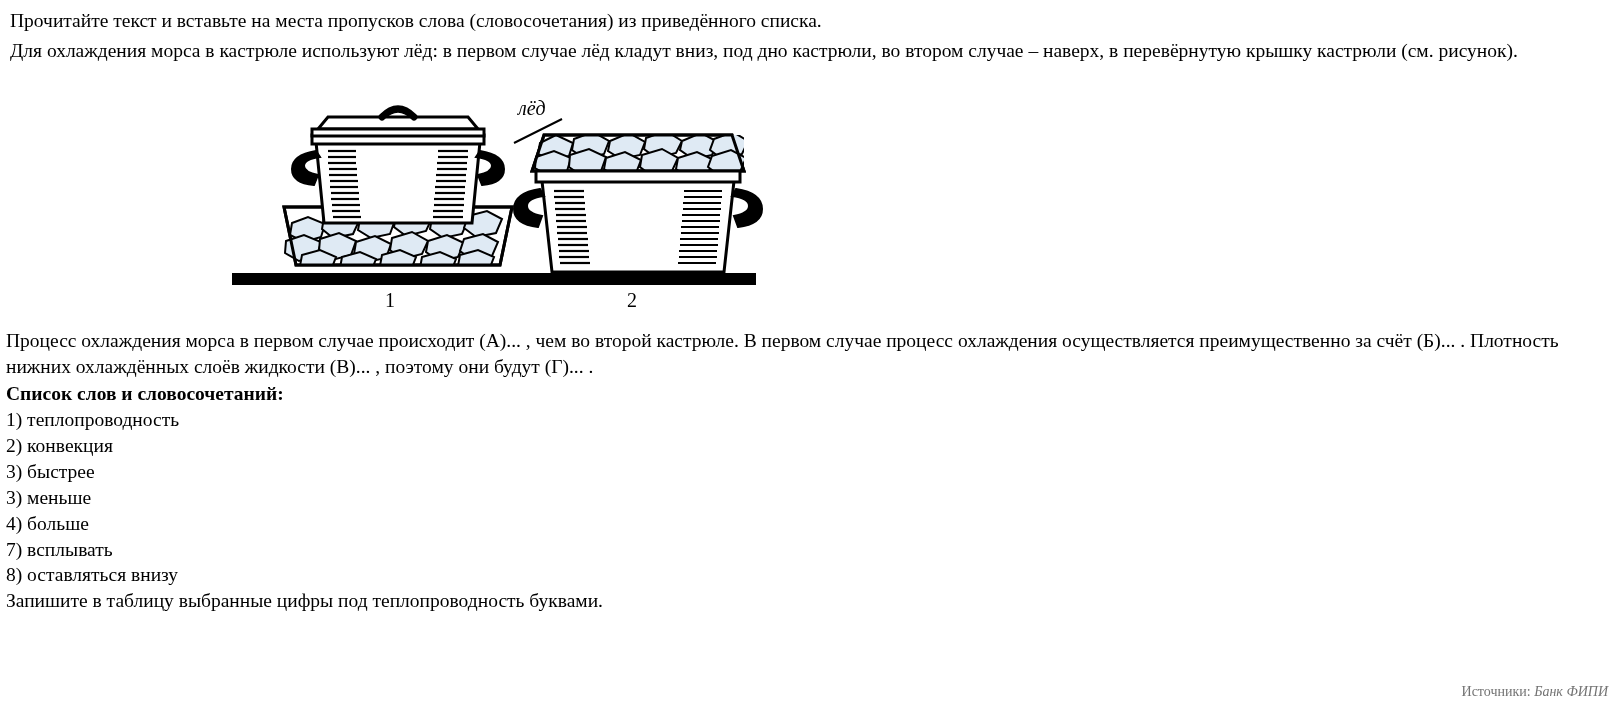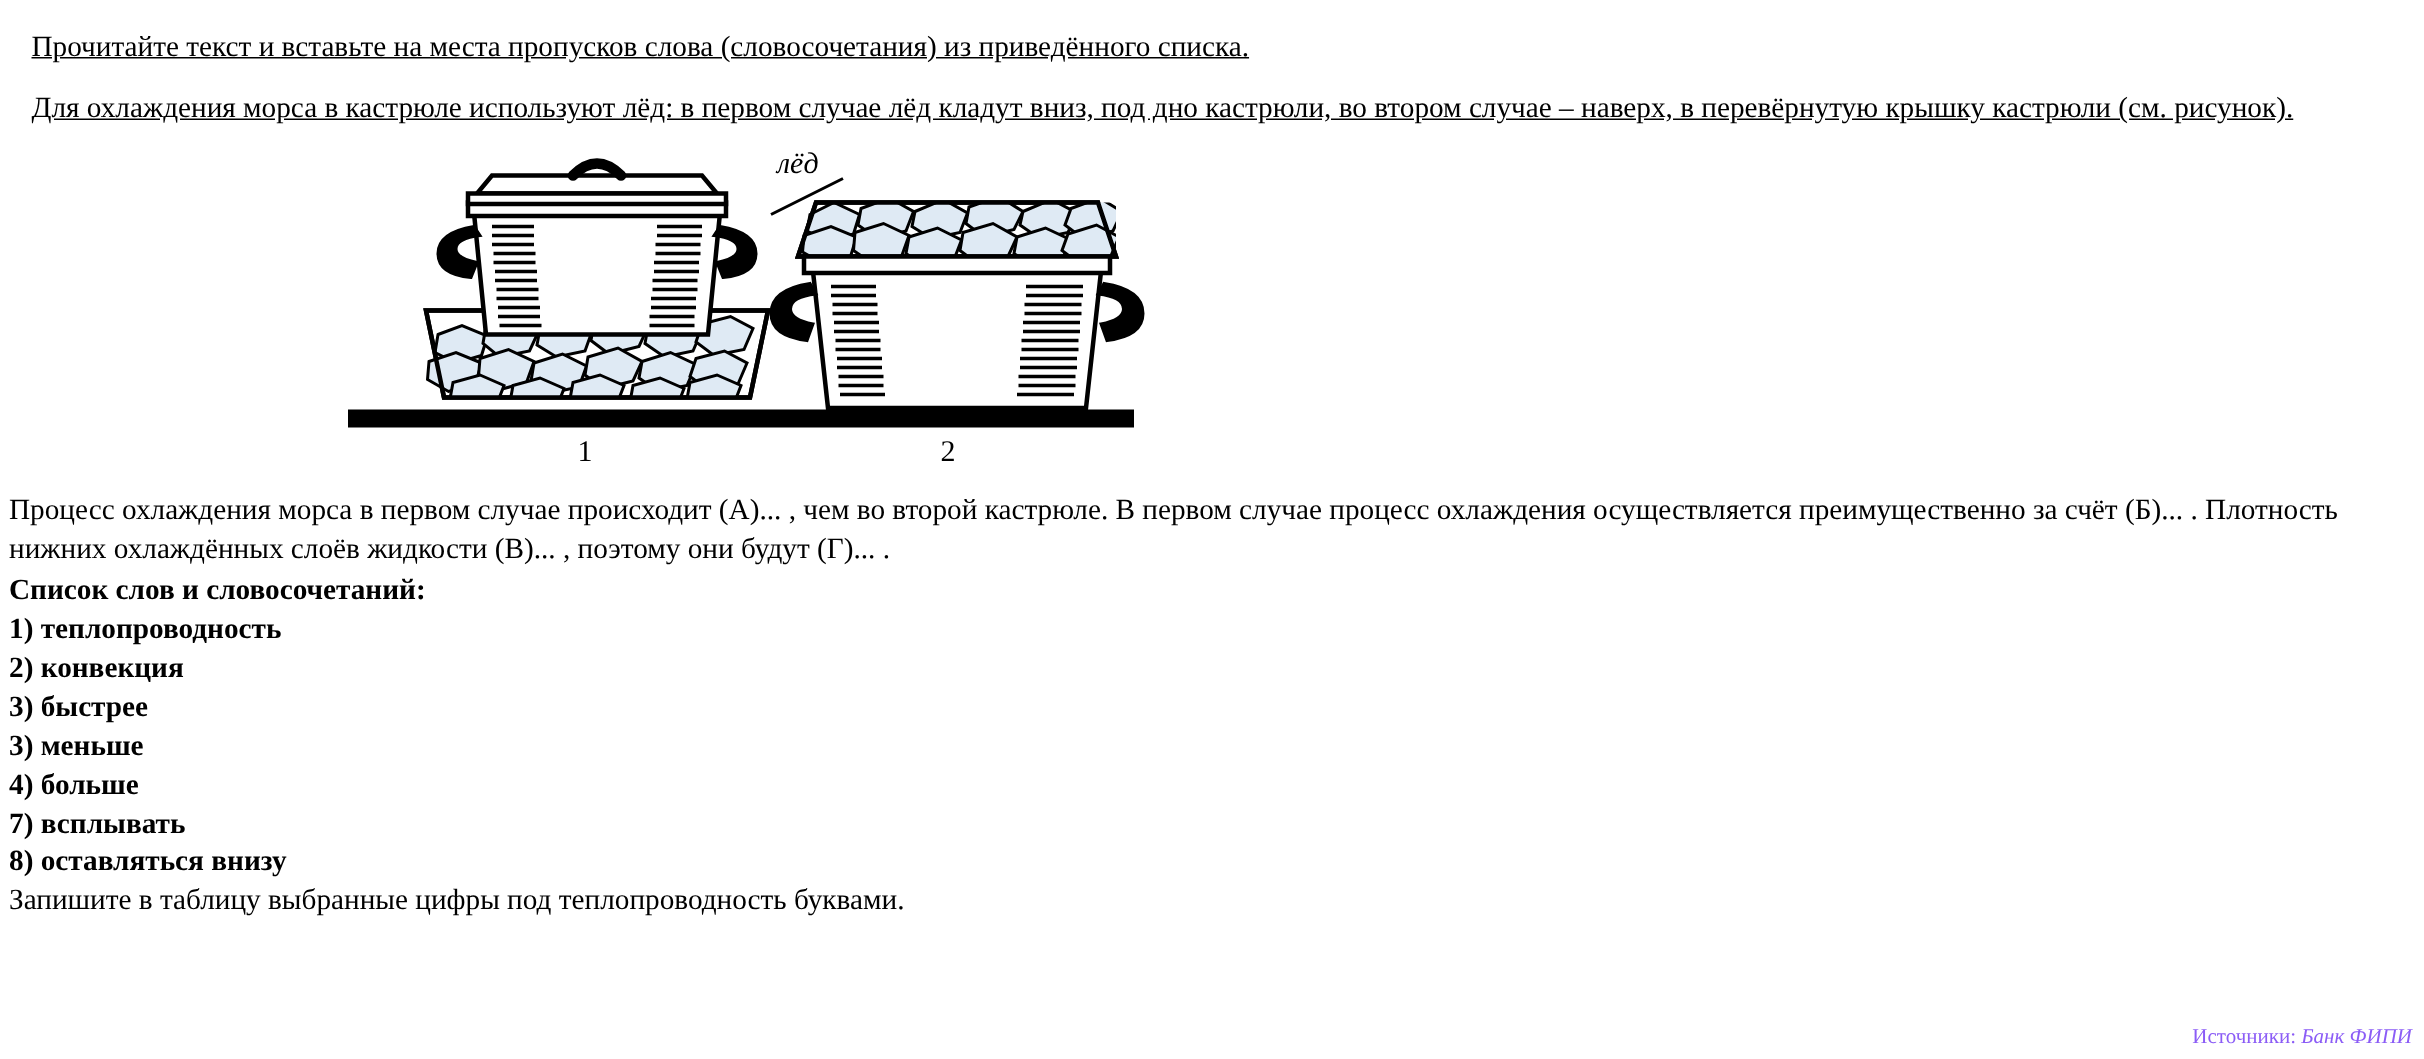--- a/index.html
+++ b/index.html
@@ -23,22 +23,21 @@
   }
   .intro {
     position: absolute;
     left: 6px;
     top: 4px;
     width: 1600px;
     font-size: 19.5px;
     line-height: 1.35;
   }
   .intro p {
-    margin: 15px;
-    text-decoration: underline;
+    margin: 4px;
   }
   .figure {
     position: absolute;
     left: 0;
     top: 95px;
     width: 1304px;
     height: 215px;
   }
   .figure svg {
     display: block;
@@ -55,36 +54,35 @@
   .body-text p {
     margin: 0;
   }
   .bold {
     font-weight: bold;
   }
   .list {
     margin: 0;
     padding: 0;
     list-style: none;
-    font-weight: bold;
   }
   .list li {
     font-size: 19.5px;
     line-height: 1.33;
   }
   .tail {
     font-size: 19.5px;
     line-height: 1.35;
   }
   .source {
     position: absolute;
     right: 8px;
     bottom: 6px;
     font-size: 14px;
-    color: #8b5cf6;
+    color: #737373;
     text-align: center;
   }
   .source .src-label {
     font-style: normal;
   }
   .source .src-value {
     font-style: italic;
   }
   .ice-label {
     font-family: "Liberation Serif", serif;

